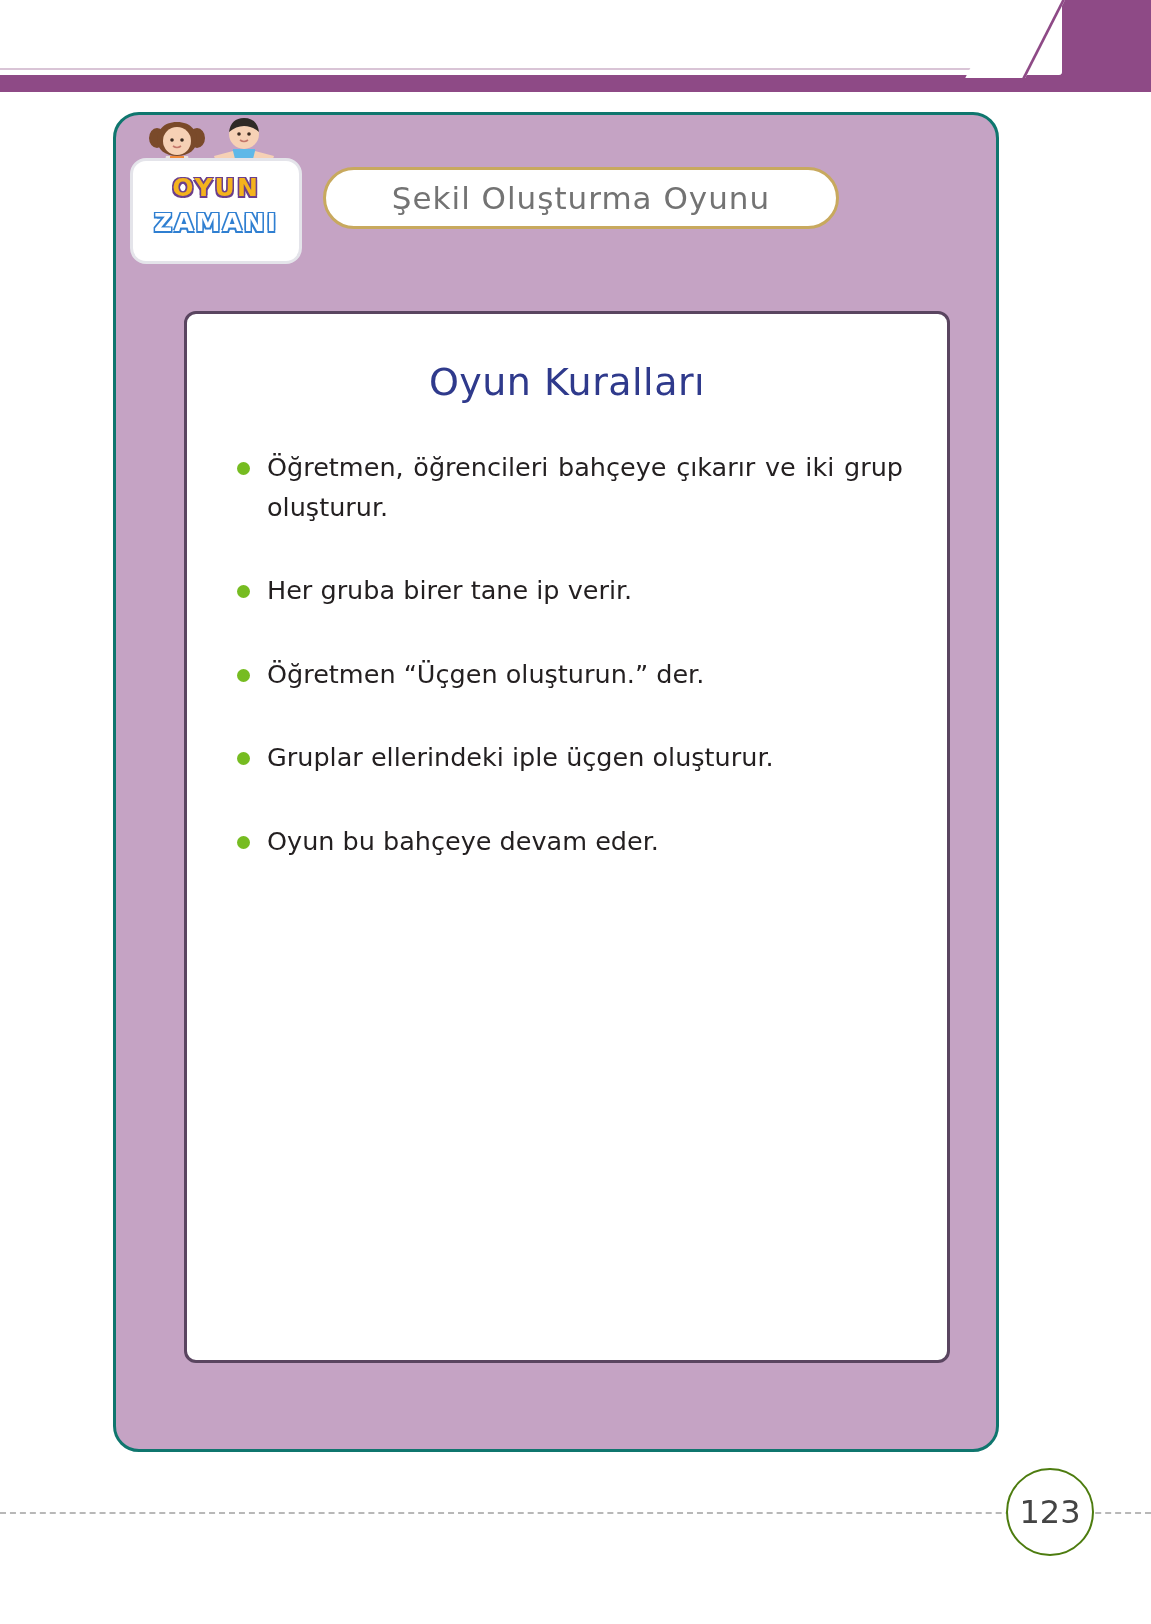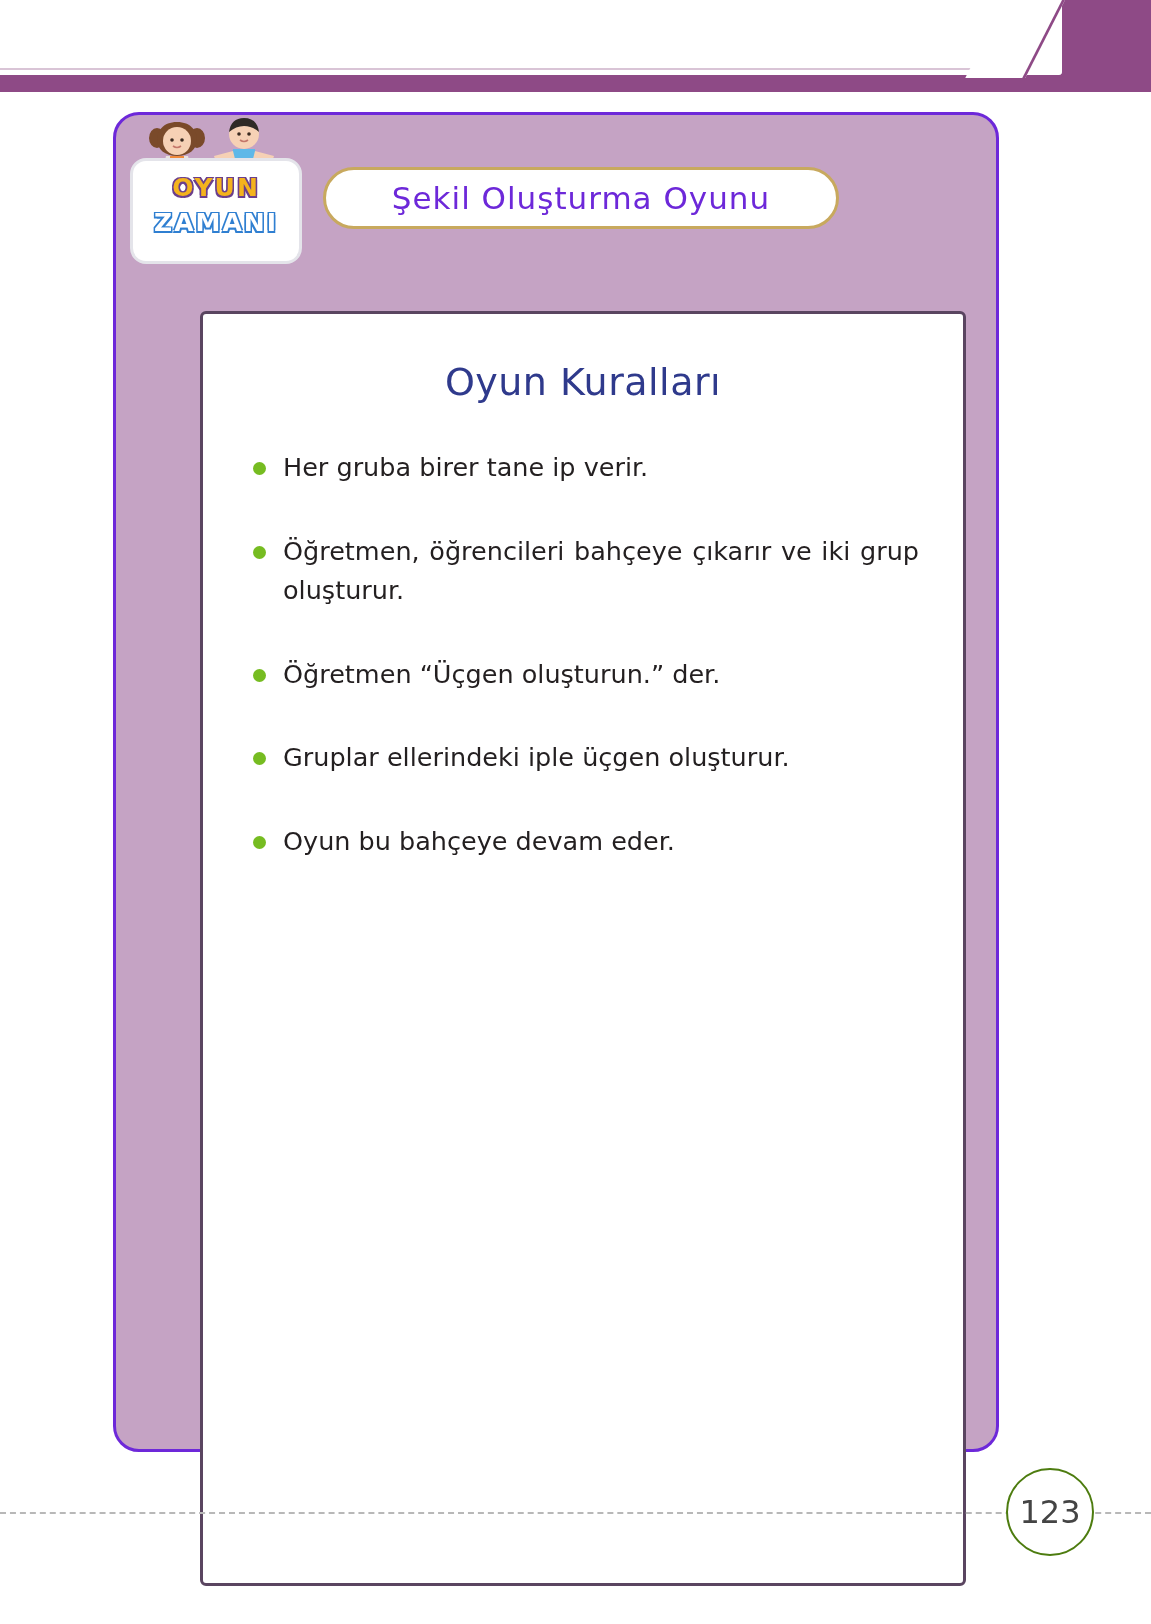--- a/index.html
+++ b/index.html
@@ -68,21 +68,21 @@
   }
 
   
   .page-frame {
     position: absolute;
     left: 113px;
     top: 112px;
     width: 886px;
     height: 1340px;
     background: #c5a3c4;
-    border: 3px solid #6d28d9;
+    border: 3px solid #0f766e;
     border-radius: 26px;
     box-sizing: border-box;
   }
 
   
   .logo-badge {
     position: absolute;
     left: 6px;
     top: -3px;
     width: 186px;
@@ -136,36 +136,35 @@
     border: 3px solid #c8a95e;
     border-radius: 31px;
     box-sizing: border-box;
     display: flex;
     align-items: center;
     justify-content: center;
   }
   .title-pill-text {
     font-family: "DejaVu Sans", sans-serif;
     font-size: 31px;
-    color: #6d28d9;
+    color: #737373;
     letter-spacing: 1px;
   }
 
   
   .rules-card {
     position: absolute;
     left: 68px;
     top: 196px;
     width: 766px;
-    height: 1275px;
+    height: 1052px;
     background: #ffffff;
     border: 3px solid #5a4560;
-    border-radius: 6px;
-    box-sizing: border-box;
-    margin-left: 16px;
+    border-radius: 12px;
+    box-sizing: border-box;
   }
   .rules-heading {
     text-align: center;
     font-family: "DejaVu Sans", sans-serif;
     font-size: 38px;
     color: #2f3a8c;
     margin-top: 46px;
     letter-spacing: 0.5px;
   }
   .rules-list {
@@ -268,22 +267,22 @@
     </div>
   </div>
 
   <div class="title-pill">
     <span class="title-pill-text">Şekil Oluşturma Oyunu</span>
   </div>
 
   <div class="rules-card">
     <div class="rules-heading">Oyun Kuralları</div>
     <ul class="rules-list">
+      <li class="rule-item">Öğretmen, öğrencileri bahçeye çıkarır ve iki grup oluşturur.</li>
       <li class="rule-item no-justify">Her gruba birer tane ip verir.</li>
-      <li class="rule-item">Öğretmen, öğrencileri bahçeye çıkarır ve iki grup oluşturur.</li>
       <li class="rule-item no-justify">Öğretmen “Üçgen oluşturun.” der.</li>
       <li class="rule-item no-justify">Gruplar ellerindeki iple üçgen oluşturur.</li>
       <li class="rule-item no-justify">Oyun bu bahçeye devam eder.</li>
     </ul>
   </div>
 </div>
 
 <div class="footer-rule"></div>
 <div class="page-number">123</div>
 

